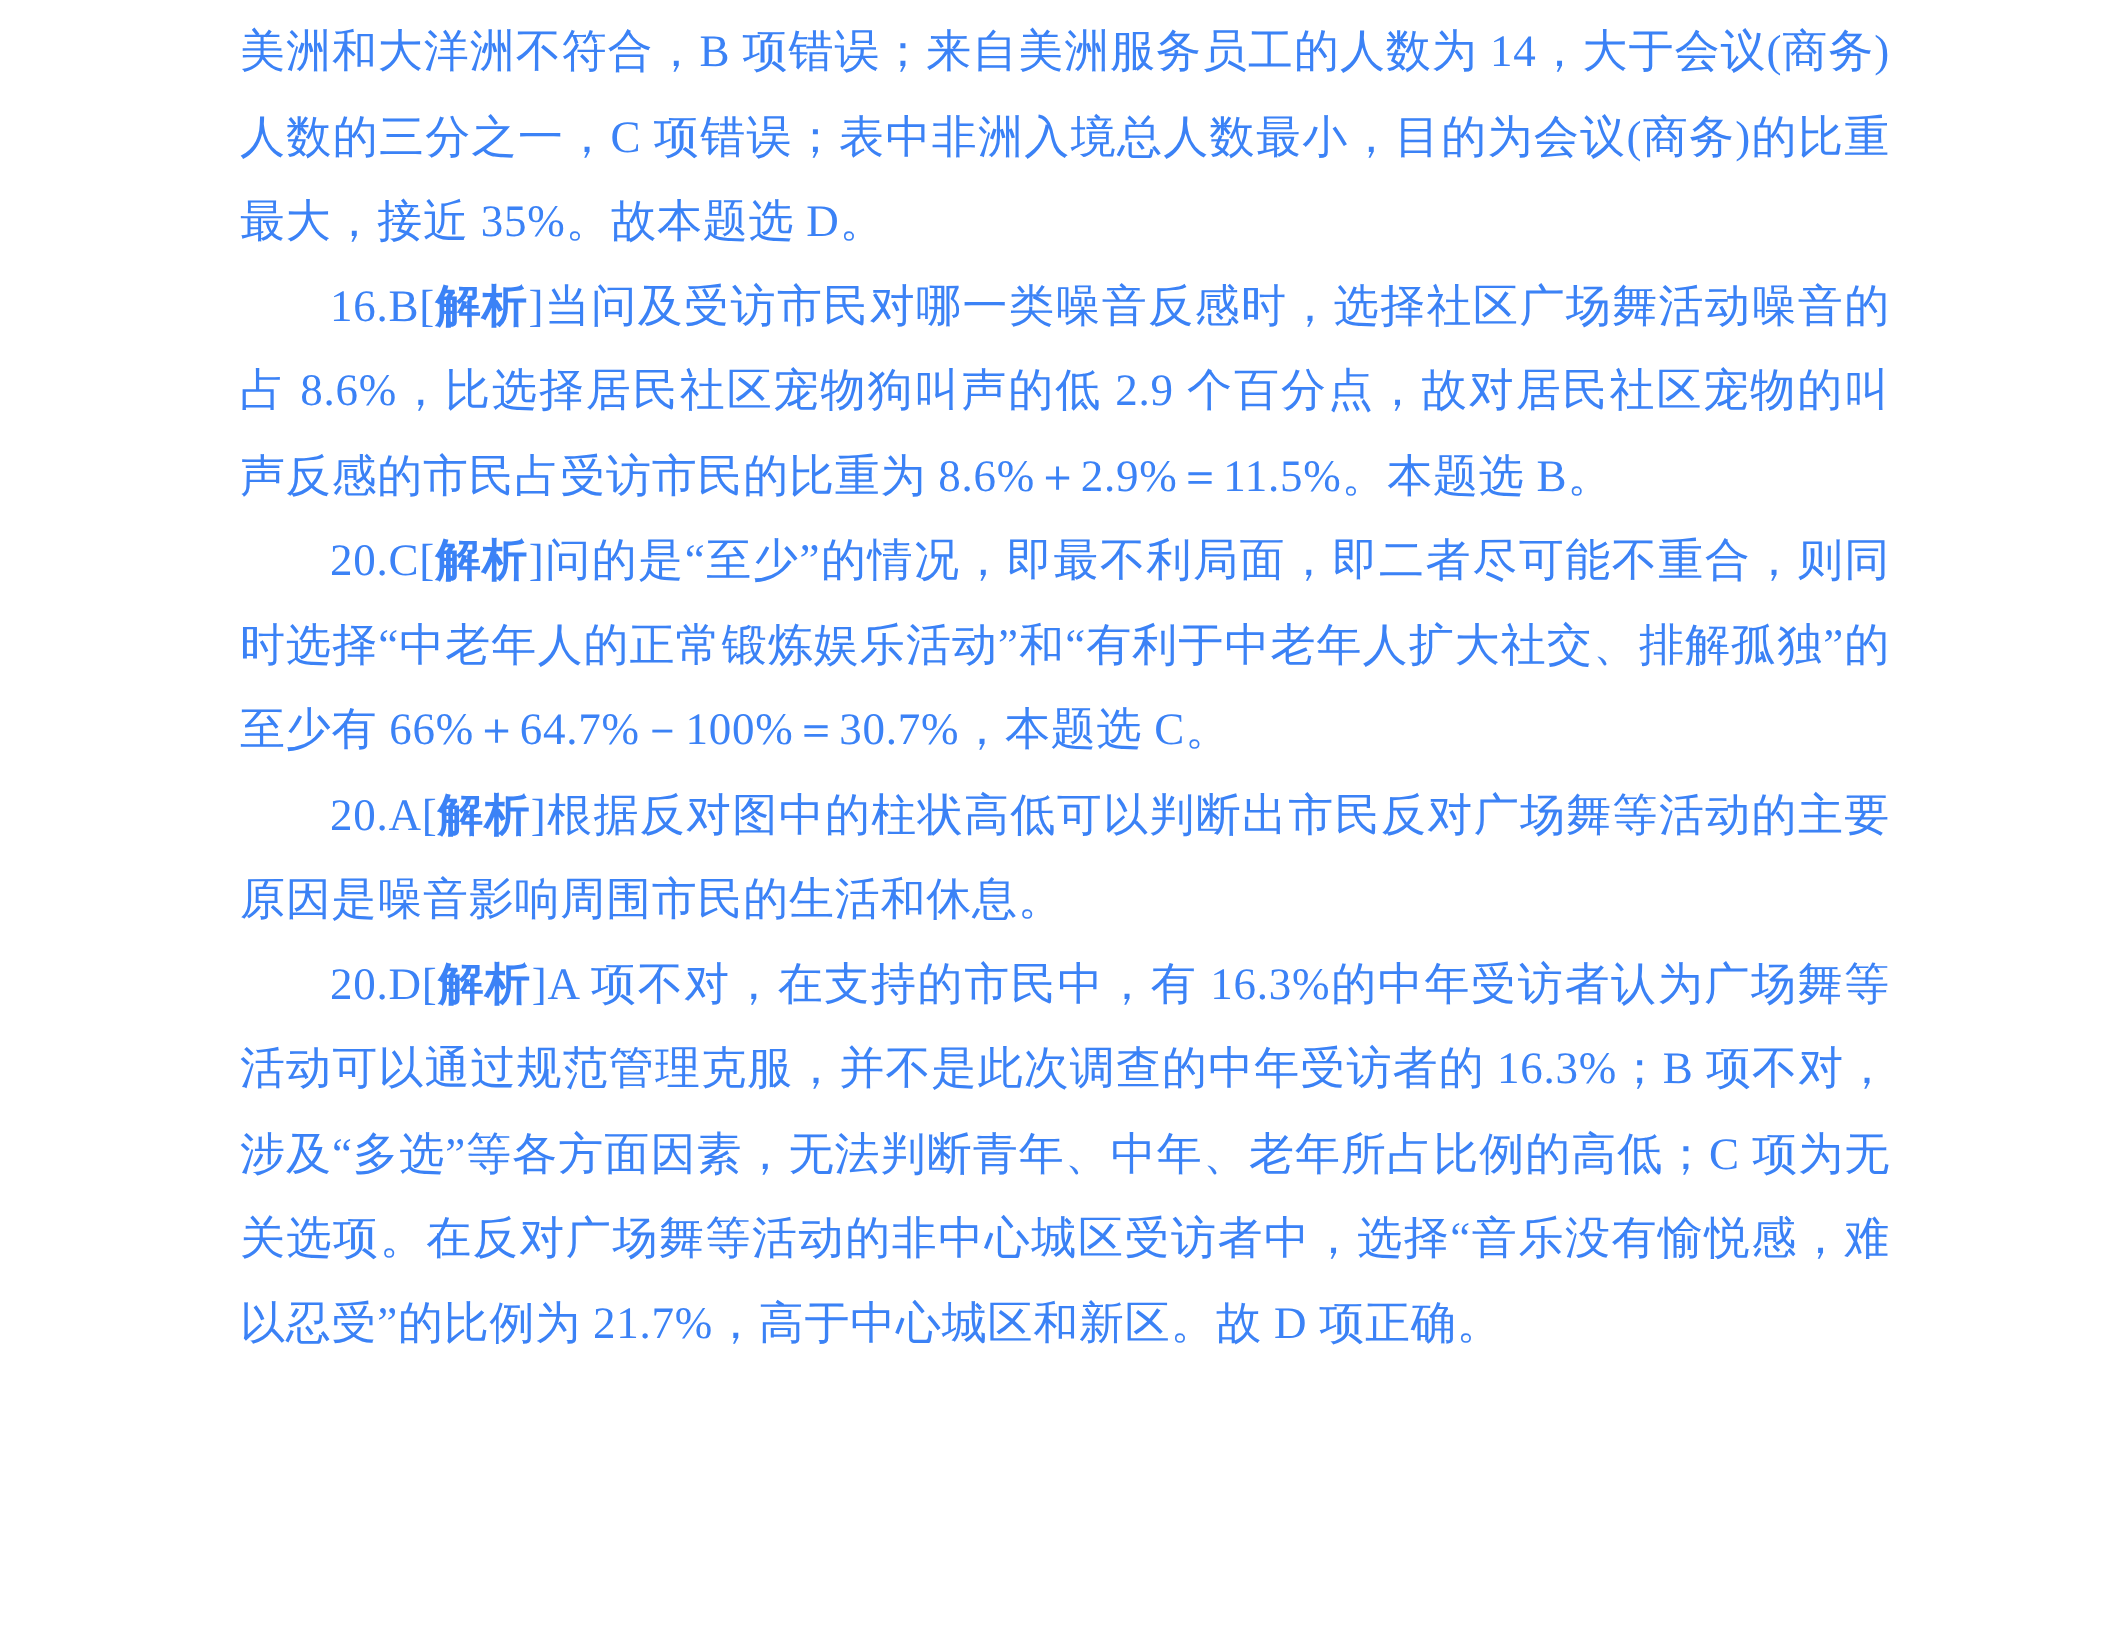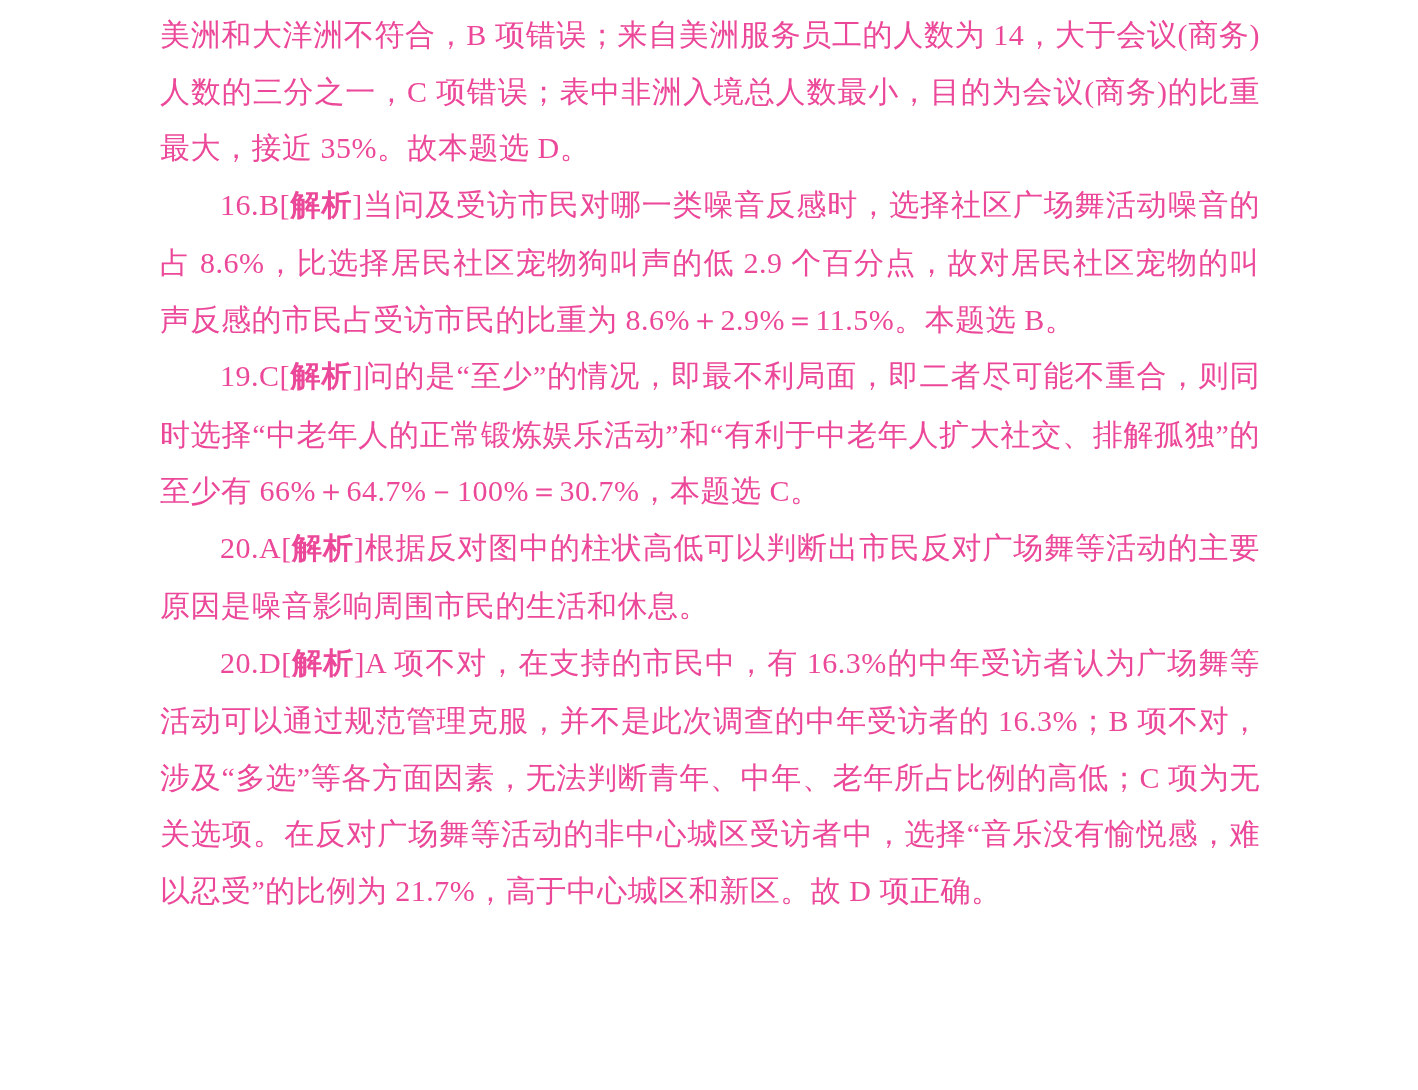--- a/index.html
+++ b/index.html
@@ -12,49 +12,49 @@
     height: 1090px;
     overflow: hidden;
     position: relative;
   }
   .page {
     box-sizing: border-box;
     width: 1418px;
     height: 1090px;
     padding: 7px 158px 0 160px;
     background: #ffffff;
-    color: #ec4899;
+    color: #3b82f6;
     font-family: "Liberation Serif", "DejaVu Serif", serif;
     font-size: 30px;
     line-height: 56.5px;
     text-align: justify;
     text-justify: inter-ideograph;
     letter-spacing: 0.5px;
   }
   .para {
     margin: 0;
     text-indent: 2em;
   }
   .para.no-indent {
     text-indent: 0;
   }
   .analysis-tag {
-    font-family: Liberation Mono, monospace;
+    font-family: Liberation Sans, sans-serif;
     font-weight: 700;
   }
 </style>
 </head>
 <body>
 
 <div class="page">
 
   <p class="para no-indent"><span>美洲和大洋洲不符合，B 项错误；来自美洲服务员工的人数为 14，大于会议(商务)人数的三分之一，C 项错误；表中非洲入境总人数最小，目的为会议(商务)的比重最大，接近 35%。故本题选 D。</span></p>
 
   <p class="para"><span>16.B[</span><span class="analysis-tag">解析</span><span>]当问及受访市民对哪一类噪音反感时，选择社区广场舞活动噪音的占 8.6%，比选择居民社区宠物狗叫声的低 2.9 个百分点，故对居民社区宠物的叫声反感的市民占受访市民的比重为 8.6%＋2.9%＝11.5%。本题选 B。</span></p>
 
 
-  <p class="para"><span>19.C[</span><span class="analysis-tag">解析</span><span>]问的是“至少”的情况，即最不利局面，即二者尽可能不重合，则同时选择“中老年人的正常锻炼娱乐活动”和“有利于中老年人扩大社交、排解孤独”的至少有 66%＋64.7%－100%＝30.7%，本题选 C。</span></p>
+  <p class="para"><span>20.C[</span><span class="analysis-tag">解析</span><span>]问的是“至少”的情况，即最不利局面，即二者尽可能不重合，则同时选择“中老年人的正常锻炼娱乐活动”和“有利于中老年人扩大社交、排解孤独”的至少有 66%＋64.7%－100%＝30.7%，本题选 C。</span></p>
 
   <p class="para"><span>20.A[</span><span class="analysis-tag">解析</span><span>]根据反对图中的柱状高低可以判断出市民反对广场舞等活动的主要原因是噪音影响周围市民的生活和休息。</span></p>
 
   <p class="para"><span>20.D[</span><span class="analysis-tag">解析</span><span>]A 项不对，在支持的市民中，有 16.3%的中年受访者认为广场舞等活动可以通过规范管理克服，并不是此次调查的中年受访者的 16.3%；B 项不对，涉及“多选”等各方面因素，无法判断青年、中年、老年所占比例的高低；C 项为无关选项。在反对广场舞等活动的非中心城区受访者中，选择“音乐没有愉悦感，难以忍受”的比例为 21.7%，高于中心城区和新区。故 D 项正确。</span></p>
 
 </div>
 
 </body></html>

